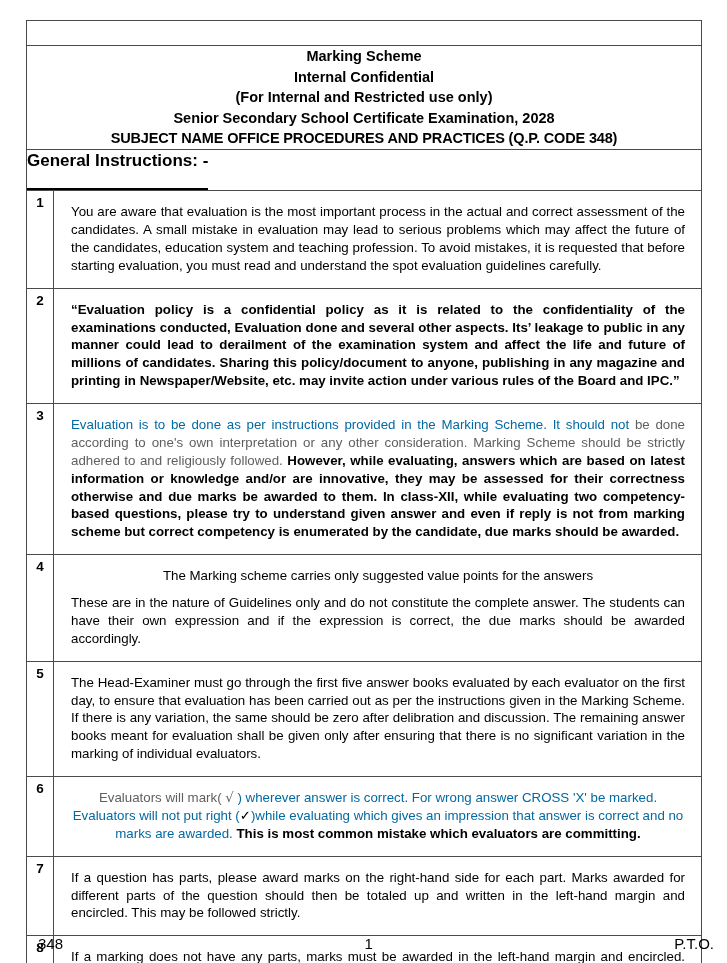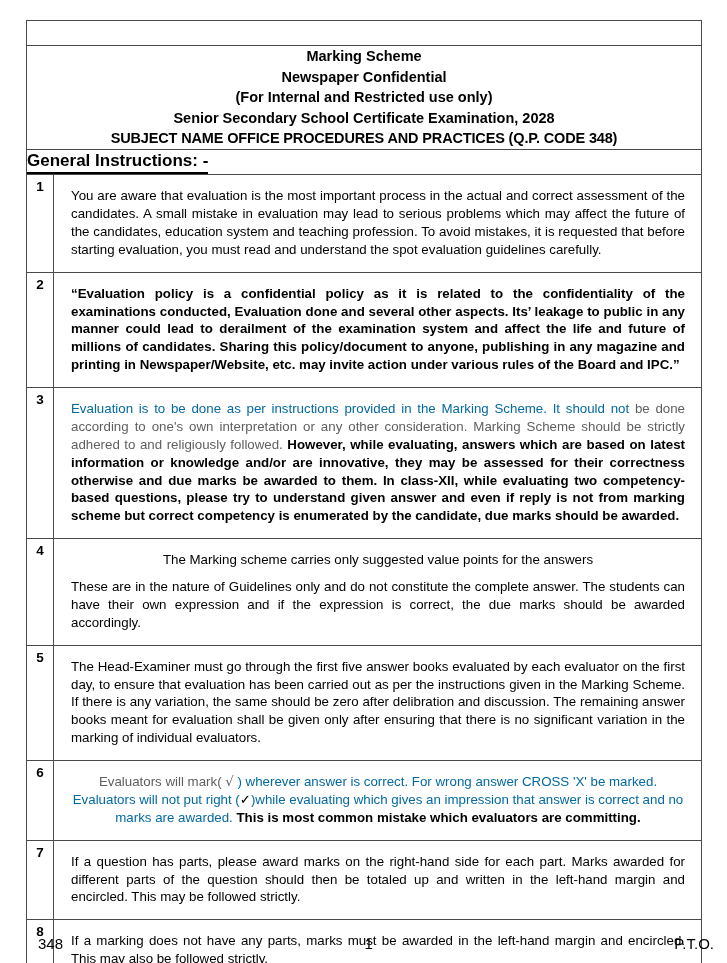--- a/index.html
+++ b/index.html
@@ -48,21 +48,21 @@
     white-space: nowrap;
   }
   .gi-cell {
     padding: 6px 0 10px 8px;
   }
   .gi-heading {
     display: inline-block;
     font-weight: bold;
     font-size: 17px;
     border-bottom: 2px solid #000;
-    padding-bottom: 1px;
+    padding-bottom: 17px;
     line-height: 1.25;
   }
   .num-col {
     width: 27px;
     text-align: center;
     font-weight: bold;
     font-size: 13.5px;
     padding: 4px 0 0 0 !important;
   }
   .body-col {
@@ -111,21 +111,21 @@
     </colgroup>
     <tbody>
 
       <tr class="spacer-row">
         <td colspan="2">&nbsp;</td>
       </tr>
 
       <tr>
         <td colspan="2" class="title-cell">
           <span class="line">Marking Scheme</span>
-          <span class="line">Newspaper Confidential</span>
+          <span class="line">Internal Confidential</span>
           <span class="line">(For Internal and Restricted use only)</span>
           <span class="line">Senior Secondary School Certificate Examination, 2028</span>
           <span class="line tight">SUBJECT NAME  OFFICE PROCEDURES AND PRACTICES  (Q.P. CODE 348)</span>
         </td>
       </tr>
 
       <tr>
         <td colspan="2" class="gi-cell">
           <span class="gi-heading">General Instructions: -</span>
         </td>

